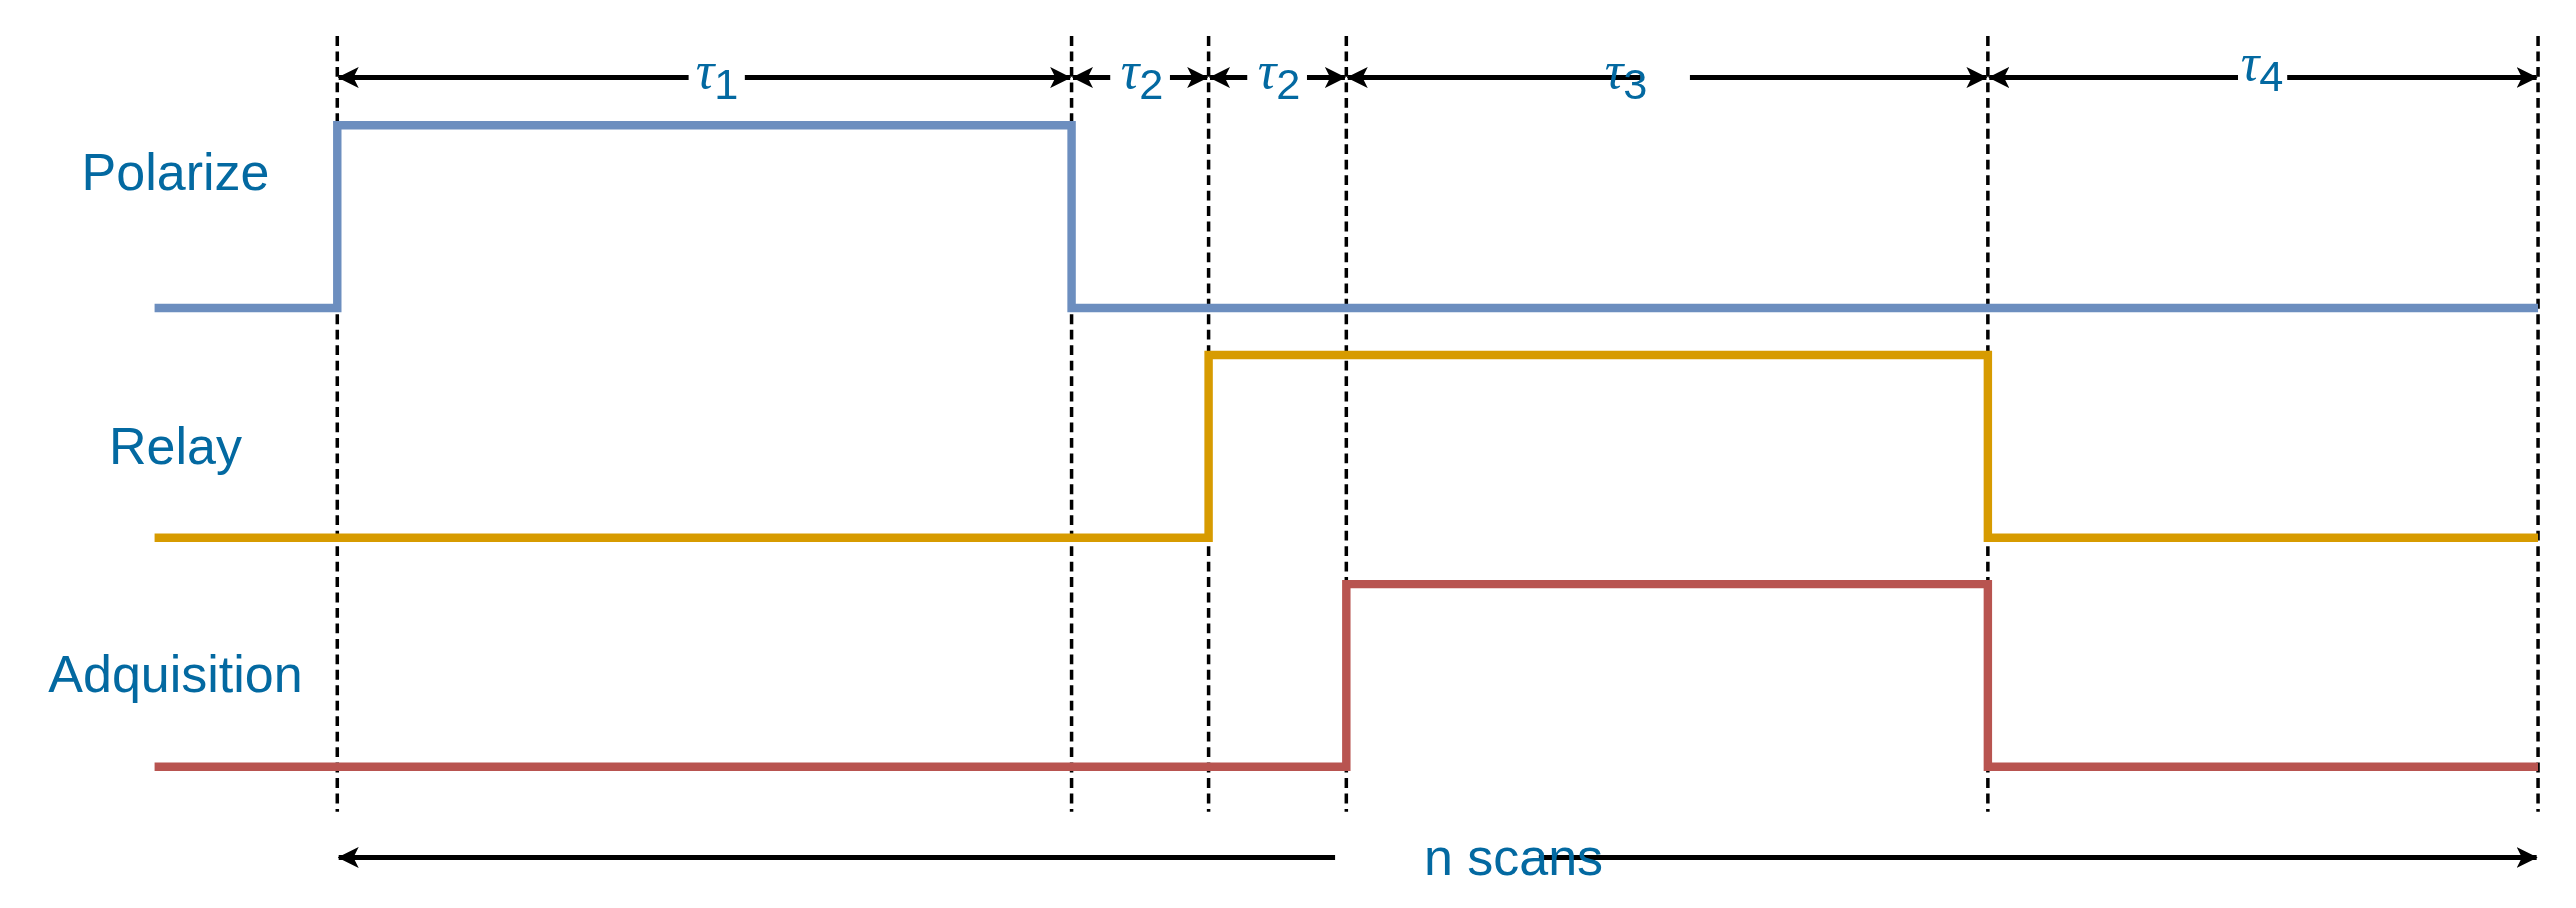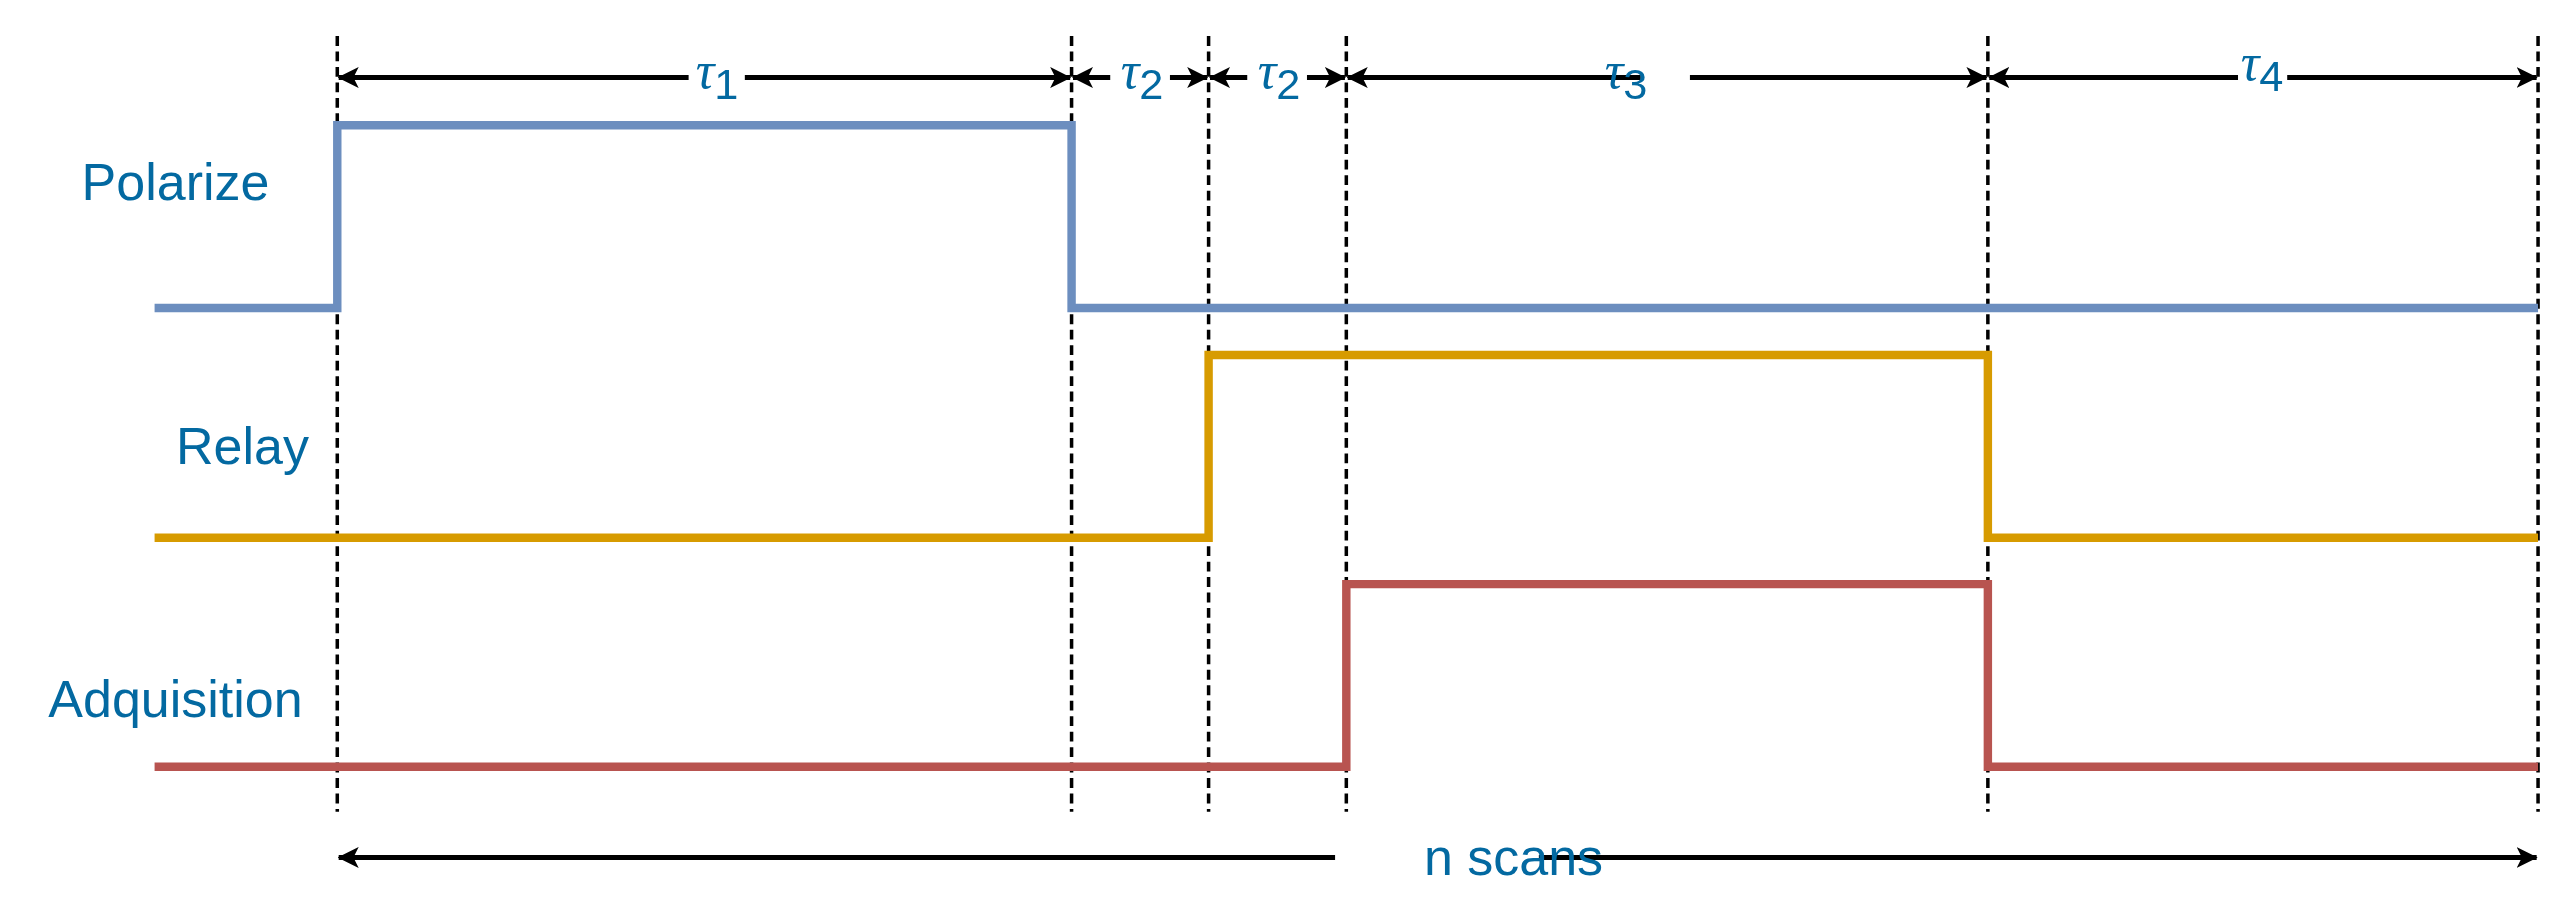--- a/index.html
+++ b/index.html
@@ -39,25 +39,25 @@
     <line x1="1860" y1="110" x2="1914" y2="110" marker-end="url(#ah)"></line>
     <line x1="2335" y1="110" x2="1918" y2="110" marker-end="url(#ah)"></line>
     <line x1="2405" y1="110" x2="2827" y2="110" marker-end="url(#ah)"></line>
     <line x1="3185" y1="110" x2="2831" y2="110" marker-end="url(#ah)"></line>
     <line x1="3255" y1="110" x2="3610" y2="110" marker-end="url(#ah)"></line>
     <line x1="1900" y1="1220" x2="482" y2="1220" marker-end="url(#ah)"></line>
     <line x1="2190" y1="1220" x2="3610" y2="1220" marker-end="url(#ah)"></line>
   </g>
 </svg>
 
-<div class="lbl" style="left:42px;top:151px;width:267px;">
+<div class="lbl" style="left:42px;top:141px;width:267px;">
   <div>Polarize</div>
 </div>
-<div class="lbl" style="left:42px;top:415px;width:267px;text-align:right;">Relay</div>
-<div class="lbl" style="left:21px;top:643px;width:309px;margin-top:25px;">Adquisition</div>
+<div class="lbl" style="left:42px;top:415px;width:267px;">Relay</div>
+<div class="lbl" style="left:21px;top:643px;width:309px;">Adquisition</div>
 
 <div class="lbl" style="left:675px;top:39px;width:84px;font-family:'Liberation Serif',serif;font-style:italic;"><span>τ</span><sub style="font-style:normal;font-family:'Liberation Sans',sans-serif;">1</sub></div>
 <div class="lbl" style="left:1100px;top:39px;width:84px;font-family:'Liberation Serif',serif;font-style:italic;"><span>τ</span><sub style="font-style:normal;font-family:'Liberation Sans',sans-serif;">2</sub></div>
 <div class="lbl" style="left:1237px;top:39px;width:84px;font-family:'Liberation Serif',serif;font-style:italic;"><span>τ</span><sub style="font-style:normal;font-family:'Liberation Sans',sans-serif;">2</sub></div>
 <div class="lbl" style="left:1584px;top:39px;width:84px;font-family:'Liberation Serif',serif;font-style:italic;"><span>τ</span><sub style="font-style:normal;font-family:'Liberation Sans',sans-serif;">3</sub></div>
 <div class="lbl" style="left:2220px;top:31px;width:84px;font-family:'Liberation Serif',serif;font-style:italic;"><span>τ</span><sub style="font-style:normal;font-family:'Liberation Sans',sans-serif;">4</sub></div>
 
 <div class="lbl" style="left:1408px;top:826px;width:211px;">n scans</div>
 
 

